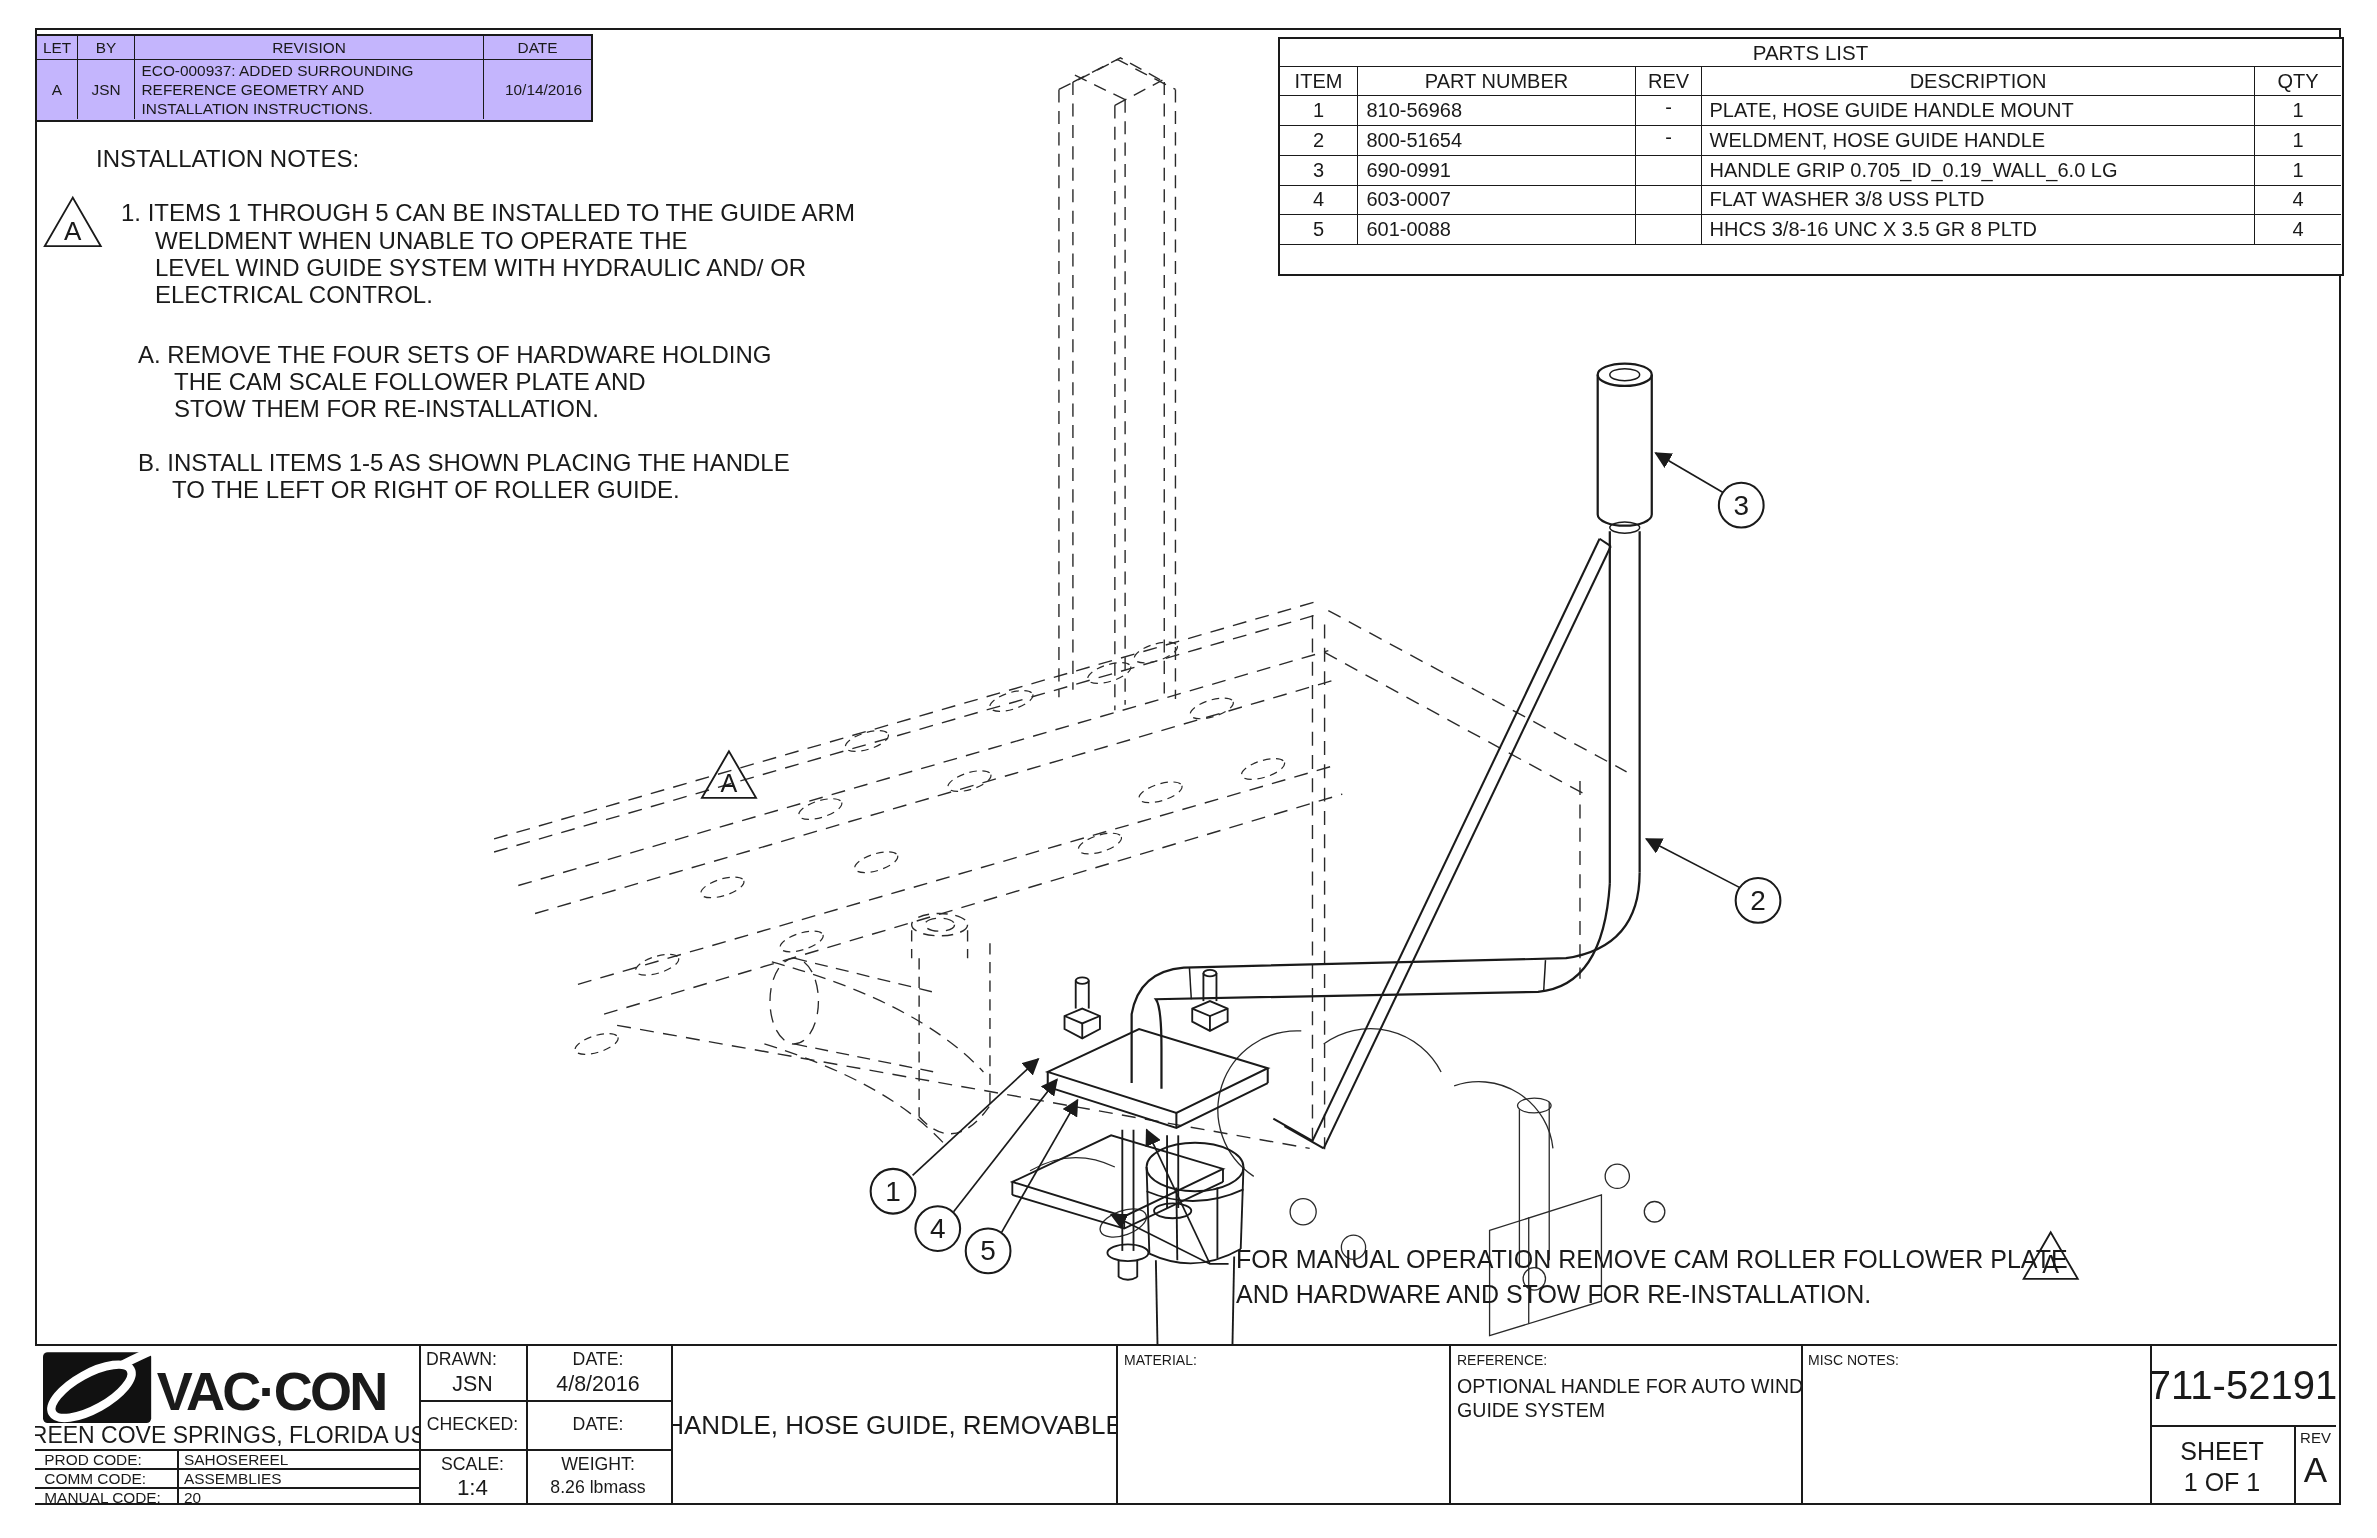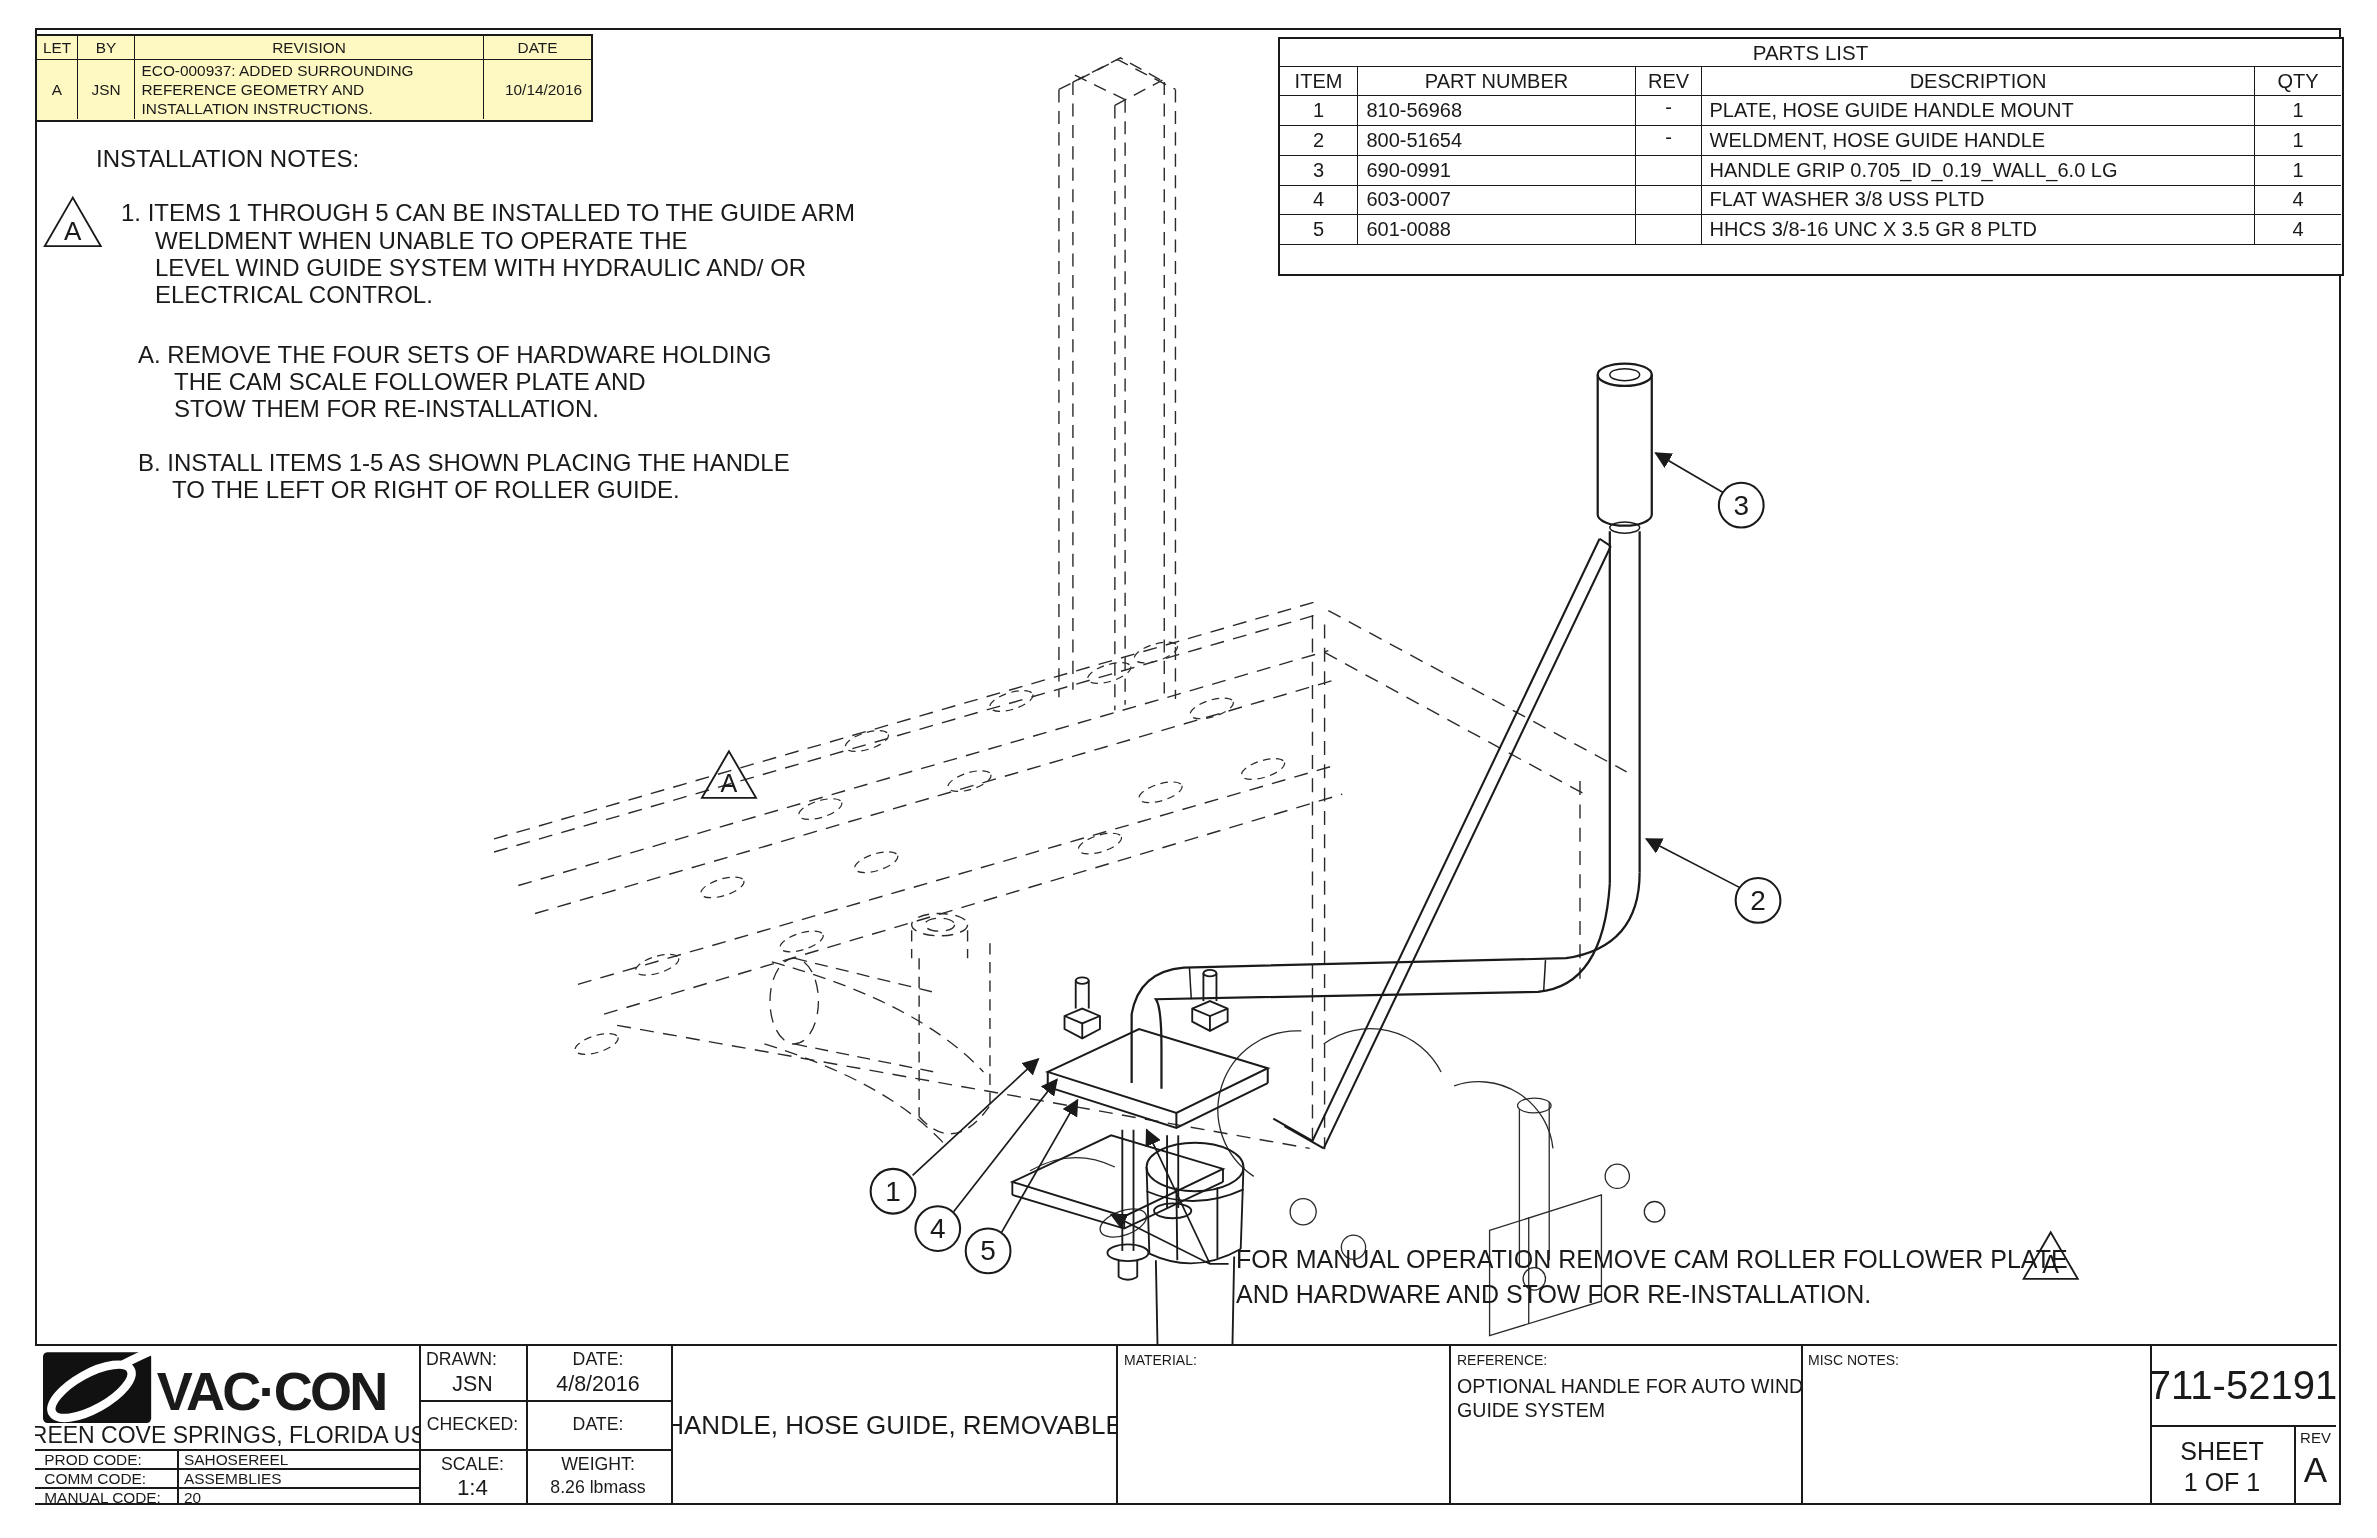--- a/index.html
+++ b/index.html
@@ -7,21 +7,21 @@
          font-family:"Liberation Sans", sans-serif;color:#1a1a1a;}
   .abs{position:absolute;}
   .page-border{left:35px;top:28px;width:2302px;height:1473px;border:2.8px solid #1a1a1a;}
   
   .cell{position:absolute;box-sizing:border-box;display:flex;align-items:center;justify-content:center;
         white-space:nowrap;overflow:hidden;}
   .cell.left{justify-content:flex-start;}
   .vline{position:absolute;width:1.9px;background:#1a1a1a;}
   .hline{position:absolute;height:1.9px;background:#1a1a1a;}
   
-  .rev-table{left:35px;top:34px;width:558px;height:88px;border:2.3px solid #1a1a1a;box-sizing:border-box;background:#fef9c3;z-index:3;padding-left:40px;}
+  .rev-table{left:35px;top:34px;width:558px;height:88px;border:2.3px solid #1a1a1a;box-sizing:border-box;background:#c4b5fd;z-index:3;padding-left:40px;}
   .rev-table .cell{font-size:15.4px;}
   
   .parts{left:1278px;top:37px;width:1066px;height:239px;border:2.3px solid #1a1a1a;box-sizing:border-box;background:#fff;z-index:3;}
   .parts .cell{font-size:20px;}
   
   .note-line{position:absolute;font-size:24px;white-space:nowrap;z-index:3;}
   
   .tblock{left:35px;top:1344px;width:2302px;height:159px;border-top:2.8px solid #1a1a1a;box-sizing:border-box;background:#fff;z-index:3;}
   .tb-label{position:absolute;font-size:14px;white-space:nowrap;}
   svg.overlay{position:absolute;left:0;top:0;z-index:2;pointer-events:none;}

